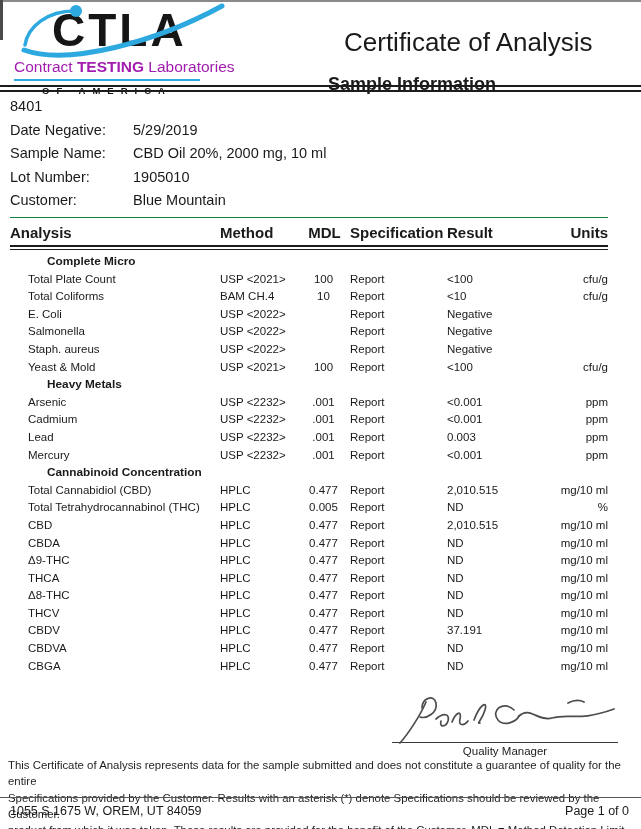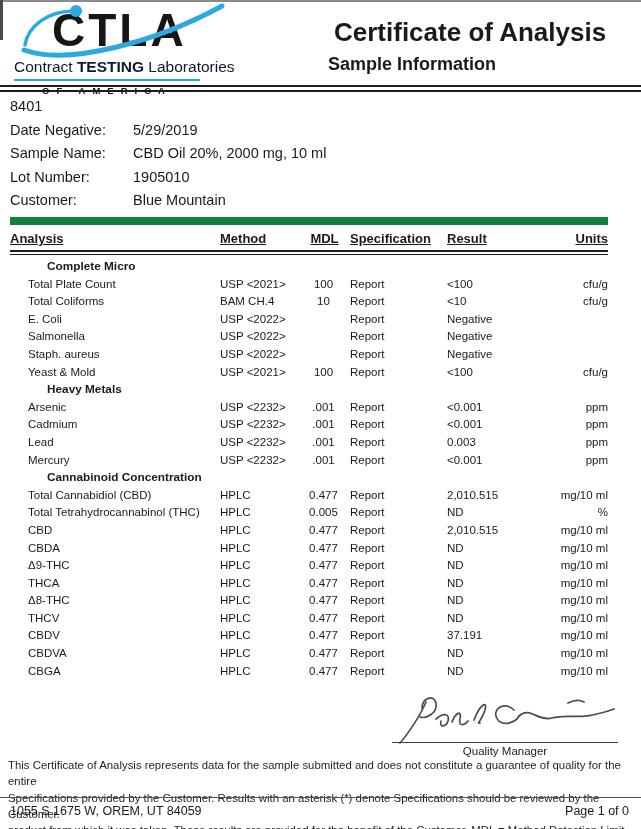--- a/index.html
+++ b/index.html
@@ -9,41 +9,41 @@
     margin:0 auto;
   }
   
   .scan-top{position:absolute;top:0;left:0;right:0;height:2px;background:#8a8a8a;}
   .scan-corner{position:absolute;top:0;left:0;width:3px;height:40px;background:#4a4a4a;}
 
   
   .logo{position:absolute;top:4px;left:14px;width:190px;}
   .logo-ctla{position:relative;font-size:46px;font-weight:bold;letter-spacing:3px;color:#161616;margin-left:38px;line-height:52px;}
   .logo-swoosh{position:absolute;top:-2px;left:-32px;pointer-events:none;}
-  .logo-line1{white-space:nowrap;font-size:15.5px;color:#0f172a;margin-top:2px;}
+  .logo-line1{white-space:nowrap;font-size:15.5px;color:#a21caf;margin-top:2px;}
   .logo-line1 .bold{font-weight:bold;}
   .logo-rule{height:2px;background:#2da9e0;margin-top:3px;width:186px;}
   .logo-line2{font-size:9.5px;letter-spacing:7px;font-weight:600;color:#111;text-align:center;width:186px;margin-top:4px;}
 
   .title-block{position:absolute;top:10px;left:328px;}
-  .doc-title{font-size:26px;font-weight:bold;margin:6px;line-height:32px;}
+  .doc-title{font-size:26px;font-weight:normal;margin:16px;line-height:32px;}
   .doc-subtitle{font-size:18px;font-weight:bold;margin:6px 0 0 0;}
 
   .double-rule{position:absolute;top:85px;left:0;right:0;height:3px;border-top:2px solid #1c1c1c;border-bottom:2px solid #1c1c1c;}
 
   
   .sample-info{position:absolute;top:95px;left:10px;font-size:14.5px;}
   .si-row{display:flex;line-height:23.5px;}
   .si-label{width:123px;}
   .si-value{}
 
   
   .atable{position:absolute;top:217px;left:10px;width:598px;}
   .thead{display:grid;grid-template-columns:210px 85px 45px 97px 94px 67px;
-    border-top:8px solid #15803d;font-size:13px;font-weight:bold;padding:6px 0 4px 0;text-decoration:underline;}
+    border-top:1px solid #15803d;font-size:15px;font-weight:bold;padding:6px 0 4px 0;}
   .head-rule{height:2px;border-top:2px solid #1c1c1c;border-bottom:1px solid #1c1c1c;}
   .tbody{margin-top:3px;font-size:11.5px;}
   .trow{display:grid;grid-template-columns:210px 85px 45px 97px 94px 67px;line-height:17.6px;}
   .sec-row{font-weight:bold;font-size:11.8px;line-height:17.6px;margin-left:37px;}
   .c0{padding-left:18px;}
   .num{text-align:center;padding-right:8px;}
   .units{text-align:right;}
   .thead .num{padding-right:6px;}
 
   

